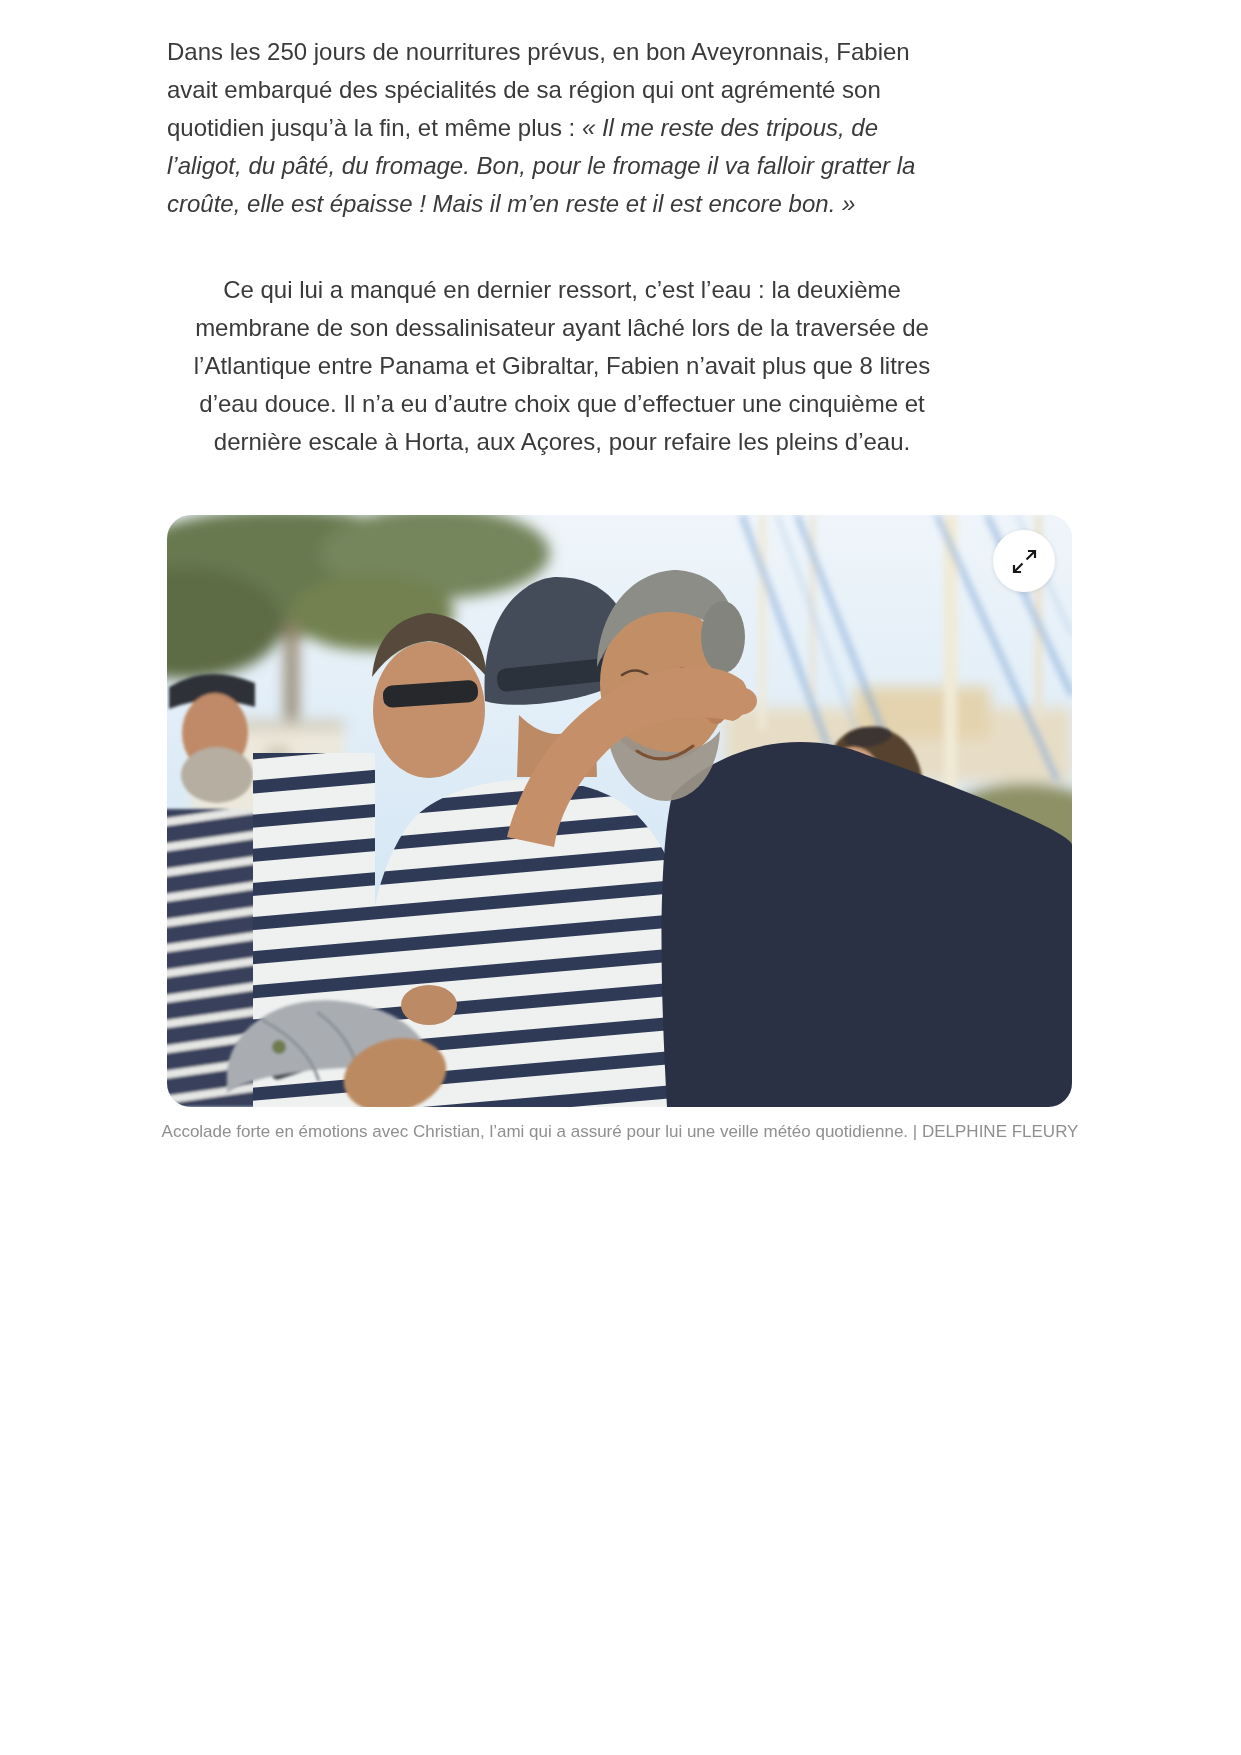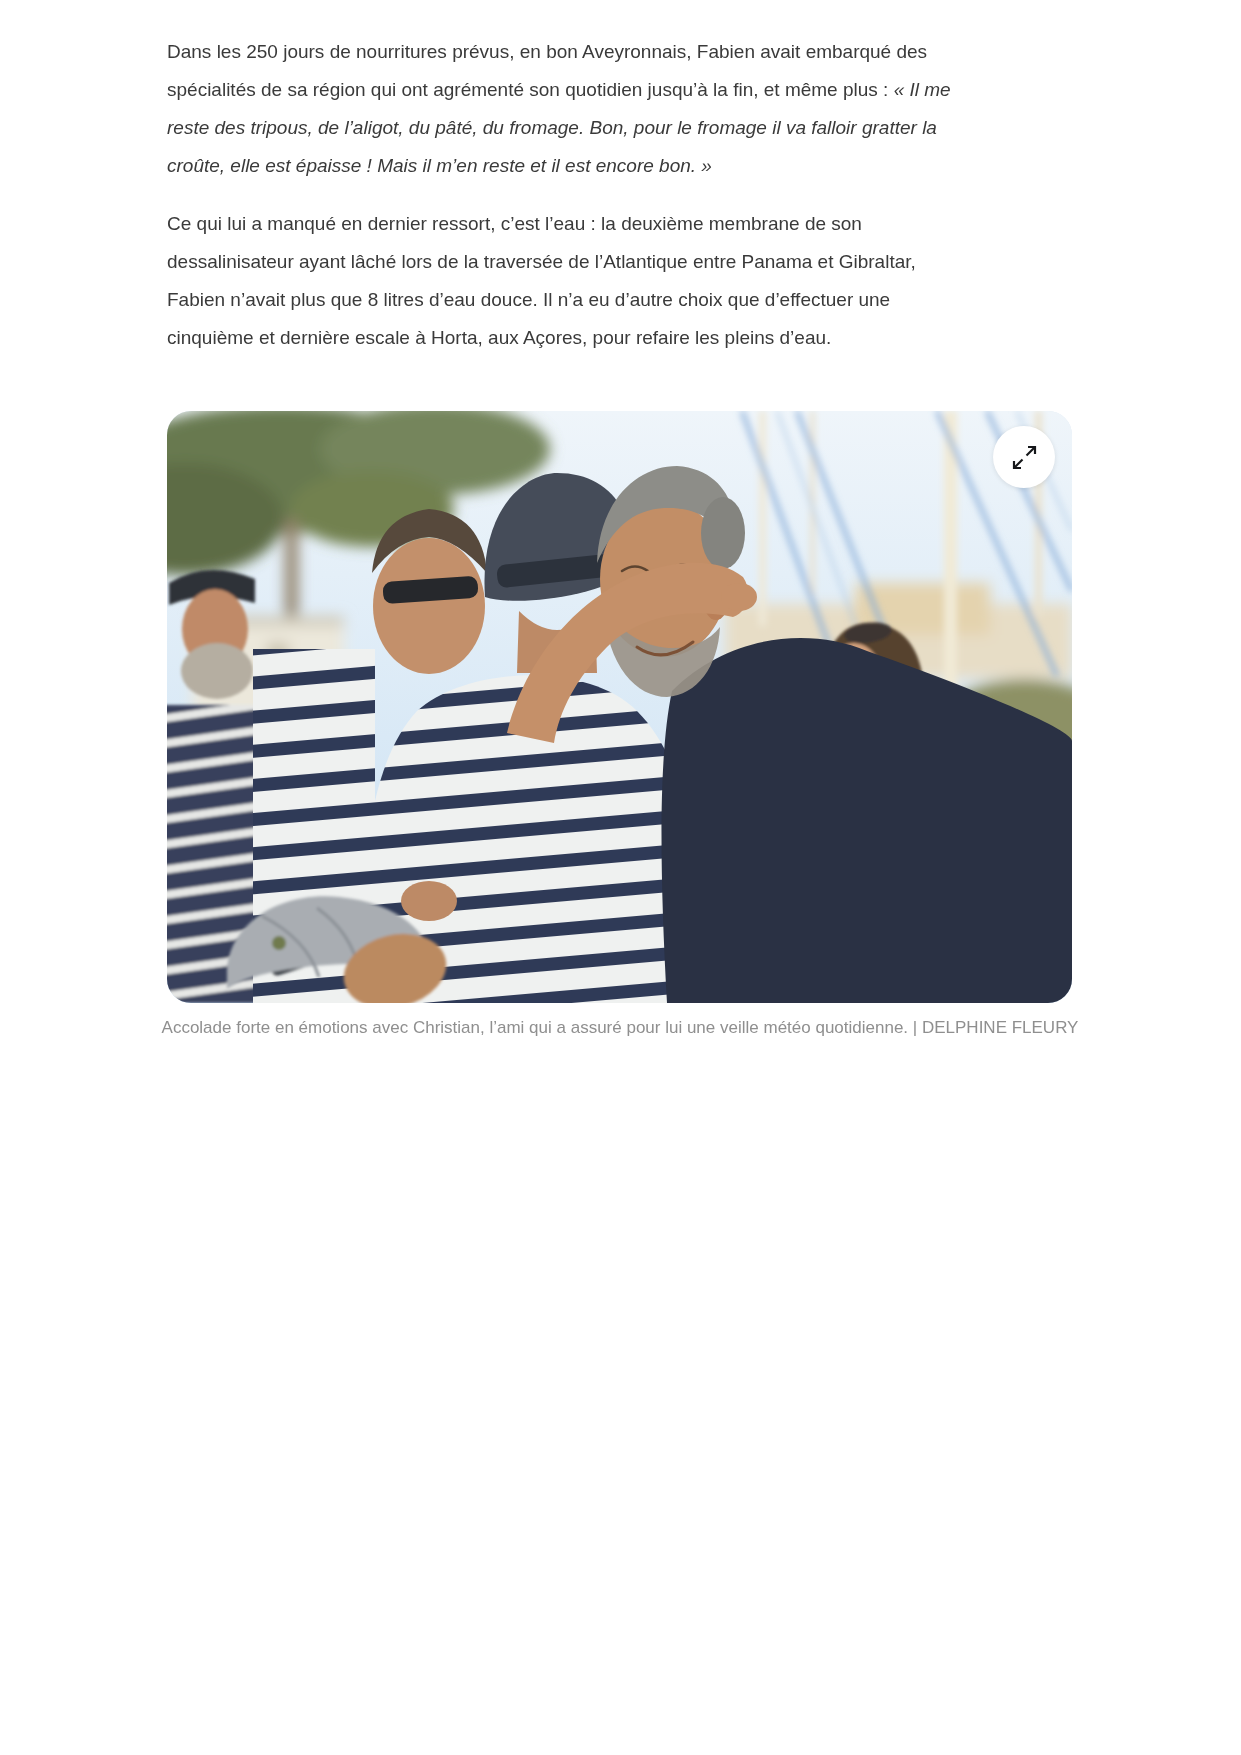--- a/index.html
+++ b/index.html
@@ -18,24 +18,24 @@
   }
   h2.section-heading .condense {
     display: inline-block;
     transform: scaleX(0.56);
     transform-origin: 0 50%;
     letter-spacing: 0.5px;
   }
 
   p.body-par {
     margin: 0; width: 790px;
-    font-size: 19px; line-height: 38px; color: #3a3a3a;
+    font-size: 24px; line-height: 38px; color: #3a3a3a;
   }
   p.par-1 { margin-top: 33px; }
-  p.par-2 { margin-top: 20px; }
+  p.par-2 { margin-top: 48px; text-align: center; }
   p.body-par em { font-style: italic; }
 
   figure.article-figure { margin: 0; margin-top: 54px; width: 905px; }
   .photo-wrap {
     position: relative; width: 905px; height: 592px;
     border-radius: 24px; overflow: hidden; background: #dfeaf4;
   }
   .photo-wrap svg.scene { display: block; width: 905px; height: 592px; }
 
   .expand-button {

